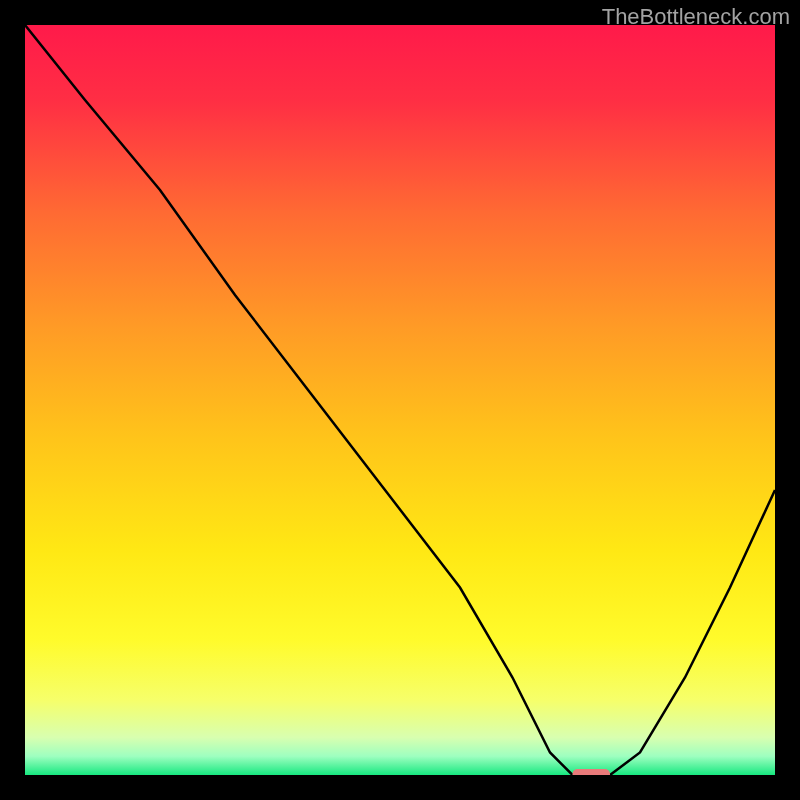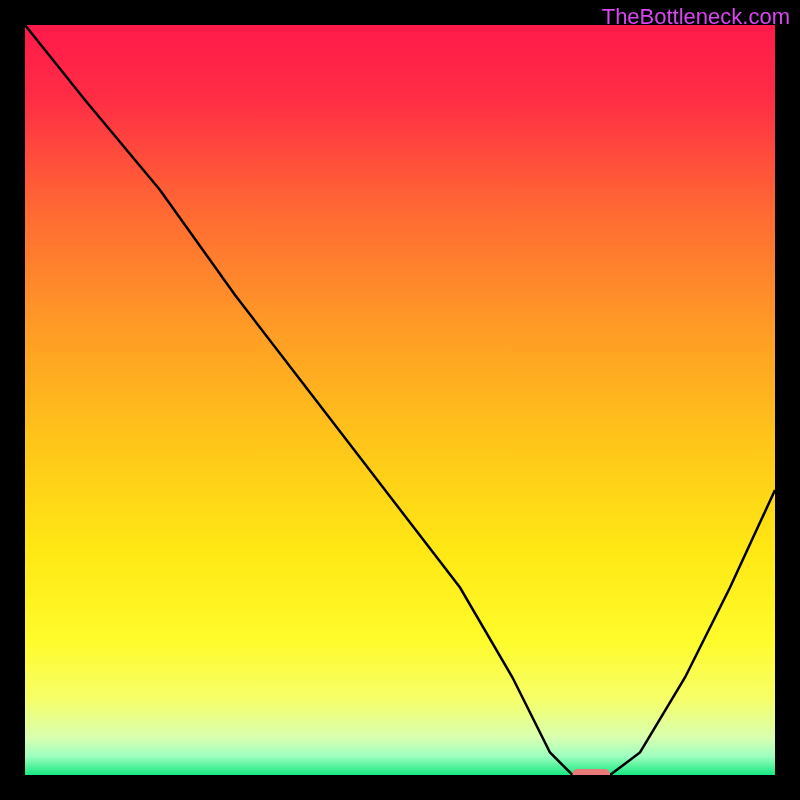--- a/index.html
+++ b/index.html
@@ -7,21 +7,21 @@
     padding: 0;
     width: 800px;
     height: 800px;
     background: #000;
     font-family: Arial, Helvetica, sans-serif;
   }
   .watermark {
     position: absolute;
     top: 4px;
     right: 10px;
-    color: #d946ef;
+    color: #a3a3a3;
     font-size: 22px;
     font-weight: 500;
     z-index: 10;
   }
   .plot-area {
     position: absolute;
     left: 25px;
     top: 25px;
     width: 750px;
     height: 750px;

